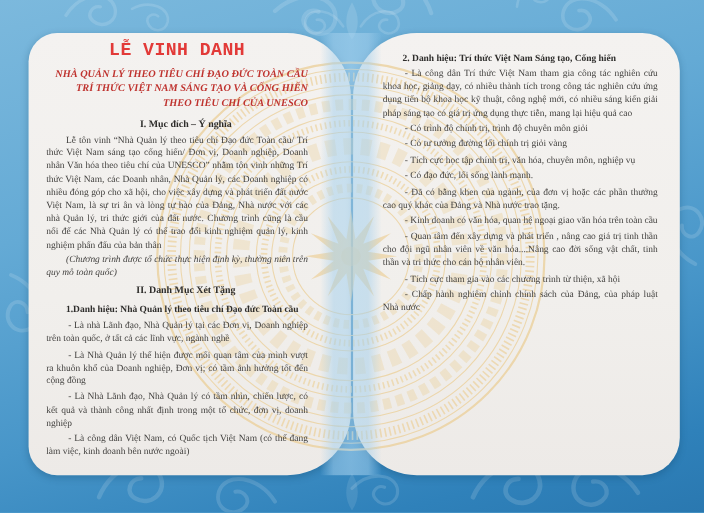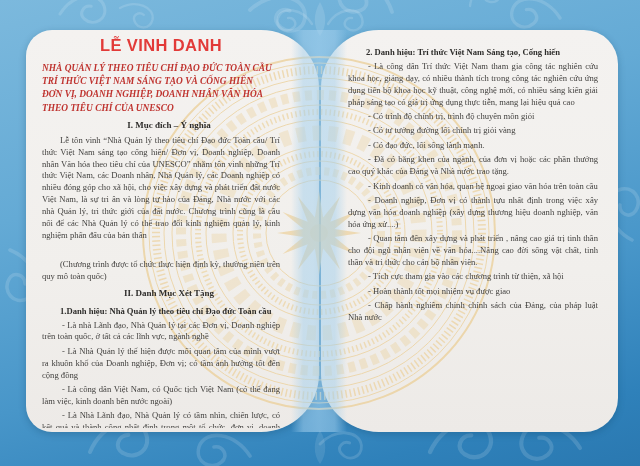--- a/index.html
+++ b/index.html
@@ -22,28 +22,28 @@
   .page-right{left:321px;width:297px;border-radius:58px 34px 34px 58px;}
   svg.drum{position:absolute;left:139px;top:53px;width:360px;height:360px;opacity:.85;}
   .gutter{
     position:absolute;left:291px;top:30px;width:56px;height:402px;
     background:linear-gradient(to right,rgba(160,204,233,0) 0%,rgba(163,207,236,0.52) 22%,rgba(168,211,239,0.58) 50%,rgba(163,207,236,0.52) 78%,rgba(160,204,233,0) 100%);
   }
   .content{position:absolute;color:#403f3d;font-size:8.6px;line-height:11.9px;text-align:justify;}
   .content-left{left:42px;top:34px;width:238px;height:394px;overflow:hidden;}
   .content-right{left:348px;top:41px;width:250px;height:388px;overflow:hidden;}
   .doc-title{
-    font-family:Liberation Sans, sans-serif;font-weight:bold;
+    font-family:Liberation Mono, monospace;font-weight:bold;
     font-size:16.5px;line-height:19px;letter-spacing:.4px;
     color:#e23a38;text-align:center;margin:2px 0 7px 0;
   }
-  .subtitle{color:#bf332f;font-weight:bold;font-style:italic;font-size:9.4px;line-height:13.2px;text-align:left;}
+  .subtitle{color:#bf332f;font-weight:bold;font-style:italic;font-size:9.4px;line-height:13.2px;text-align:right;}
   .h-sec{font-weight:bold;color:#2e2d2b;font-size:9px;margin:5px 0 3px 0;text-indent:16px;text-align:center;}
-  .para{margin:0 0 17px 0;text-indent:18px;}
-  .note{margin:0 0 3px 0;text-indent:18px;}
+  .para{margin:0 0 1px 0;text-indent:18px;}
+  .note{font-style:italic;margin:0 0 3px 0;text-indent:18px;}
   .h-cat{font-weight:bold;color:#2e2d2b;margin:6px 0 2px 0;text-indent:18px;}
   .item{margin:0 0 2.5px 0;text-indent:20px;}
 </style>
 </head>
 <body>
 
 <div class="canvas">
 
   <svg class="bg-ornament" viewBox="0 0 640 466">
     <defs>
@@ -98,52 +98,50 @@
   </svg>
 
   <div class="gutter"></div>
 
   <div class="content content-left">
     <div class="doc-title">LỄ VINH DANH</div>
     <div class="subtitle">
 
     <div>NHÀ QUẢN LÝ THEO TIÊU CHÍ ĐẠO ĐỨC TOÀN CẦU</div>
         <div>TRÍ THỨC VIỆT NAM SÁNG TẠO VÀ CỐNG HIẾN</div>
-        <div>ĐƠN VỊ, DOANH NGHIỆP, DOANH NHÂN VĂN HÓA</div>
         <div>THEO TIÊU CHÍ CỦA UNESCO</div>
       </div>
     <div class="h-sec">I.  Mục đích – Ý nghĩa</div>
     <p class="para">Lễ tôn vinh “Nhà Quản lý theo tiêu chí Đạo đức Toàn cầu/ Trí thức Việt Nam sáng tạo cống hiến/ Đơn vị, Doanh nghiệp, Doanh nhân Văn hóa theo tiêu chí của UNESCO” nhằm tôn vinh những Trí thức Việt Nam, các Doanh nhân, Nhà Quản lý, các Doanh nghiệp có nhiều đóng góp cho xã hội, cho việc xây dựng và phát triển đất nước Việt Nam, là sự tri ân và lòng tự hào của Đảng, Nhà nước với các nhà Quản lý, tri thức giới của đất nước. Chương trình cũng là cầu nối để các Nhà Quản lý có thể trao đổi kinh nghiệm quản lý, kinh nghiệm phấn đấu của bản thân</p>
     <p class="note">(Chương trình được tổ chức thực hiện định kỳ, thường niên trên quy mô toàn quốc)</p>
     <div class="h-sec">II.  Danh Mục Xét Tặng</div>
     <div class="h-cat">1.Danh hiệu: Nhà Quản lý theo tiêu chí Đạo đức Toàn cầu</div>
     <div>
 
     <p class="item">- Là nhà Lãnh đạo, Nhà Quản lý tại các Đơn vị, Doanh nghiệp trên toàn quốc, ở tất cả các lĩnh vực, ngành nghề</p>
         <p class="item">- Là Nhà Quản lý thể hiện được mối quan tâm của mình vượt ra khuôn khổ của Doanh nghiệp, Đơn vị; có tầm ảnh hưởng tốt đến cộng đồng</p>
+        <p class="item">- Là Nhà Lãnh đạo, Nhà Quản lý có tầm nhìn, chiến lược, có kết quả và thành công nhất định trong một tổ chức, đơn vị, doanh nghiệp</p>
         <p class="item">- Là công dân Việt Nam, có Quốc tịch Việt Nam (có thể đang làm việc, kinh doanh bên nước ngoài)</p>
-        <p class="item">- Là Nhà Lãnh đạo, Nhà Quản lý có tầm nhìn, chiến lược, có kết quả và thành công nhất định trong một tổ chức, đơn vị, doanh nghiệp</p>
       </div>
   </div>
 
   <div class="content content-right">
     <div class="h-cat">2. Danh hiệu:  Trí thức Việt Nam Sáng tạo, Cống hiến</div>
     <div>
 
     <p class="item">- Là công dân Trí thức Việt Nam tham gia công tác nghiên cứu khoa học, giảng dạy, có nhiều thành tích trong công tác nghiên cứu ứng dụng tiến bộ khoa học kỹ thuật, công nghệ mới, có nhiều sáng kiến giải pháp sáng tạo có giá trị ứng dụng thực tiễn, mang lại hiệu quả cao</p>
         <p class="item">- Có trình độ chính trị, trình độ chuyên môn giỏi</p>
         <p class="item">- Có tư tưởng đường lối chính trị giỏi vàng</p>
+        <p class="item">- Tích cực học tập chính trị, văn hóa, chuyên môn, nghiệp vụ</p>
         <p class="item">- Có đạo đức, lối sống lành mạnh.</p>
         <p class="item">- Đã có bằng khen của ngành, của đơn vị hoặc các phần thưởng cao quý khác của Đảng và Nhà nước trao tặng.</p>
       </div>
     <div>
 
         <p class="item">- Kinh doanh có văn hóa, quan hệ ngoại giao văn hóa trên toàn cầu</p>
-        <p class="item">- Doanh nghiệp, Đơn vị có thành tựu nhất định trong việc xây dựng văn hóa doanh nghiệp (xây dựng thương hiệu doanh nghiệp, văn hóa ứng xử....)</p>
         <p class="item">- Quan tâm đến xây dựng và phát triển , nâng cao giá trị tinh thần cho đội ngũ nhân viên về văn hóa....Nâng cao đời sống vật chất, tinh thần và tri thức cho cán bộ nhân viên.</p>
         <p class="item">- Tích cực tham gia vào các chương trình từ thiện, xã hội</p>
-        <p class="item">- Hoàn thành tốt mọi nhiệm vụ được giao</p>
         <p class="item">- Chấp hành nghiêm chỉnh chính sách của Đảng, của pháp luật Nhà nước</p>
       </div>
 
   </div>
 
 </div>
 
 </body></html>

